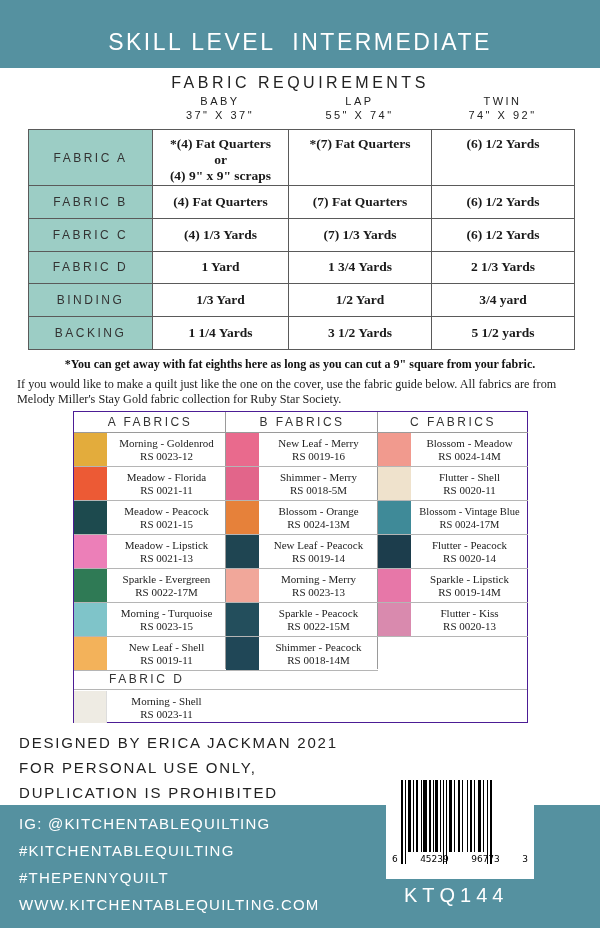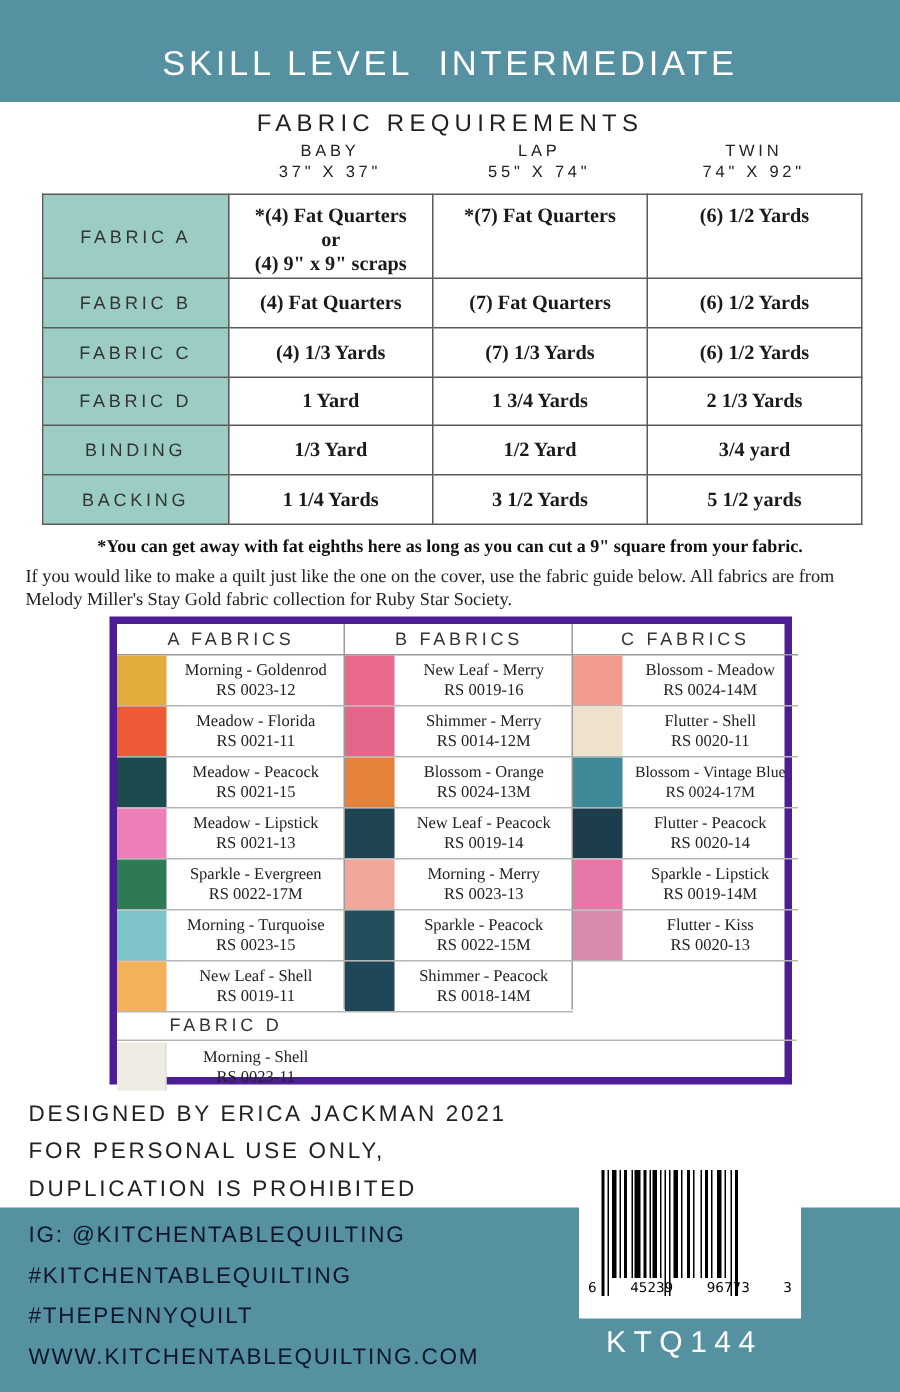--- a/index.html
+++ b/index.html
@@ -41,21 +41,21 @@
     position: absolute; top: 357px; left: 0; width: 600px; text-align: center;
     font-family: "Liberation Serif", serif; font-weight: bold; font-size: 12px; color: #111;
   }
   .intro {
     position: absolute; top: 377px; left: 17px; width: 570px;
     font-family: "Liberation Serif", serif; font-size: 12.2px; line-height: 15px; color: #222;
   }
 
   .guide {
     position: absolute; left: 73px; top: 411px; width: 455px; height: 312px;
-    border: 5px solid #4c1d95;
+    border: 1px solid #4c1d95;
   }
   .guide .col { position: absolute; top: 0; width: 152px; height: 257px; }
   .guide .col-head {
     height: 21px; line-height: 21px; text-align: center; border-bottom: 1px solid #9a9a9a;
     font-family: "Liberation Sans", sans-serif; font-size: 12px; letter-spacing: 2.5px; color: #333;
   }
   .guide .item { height: 34px; border-bottom: 1px solid #b5b5b5; display: flex; }
   .guide .swatch { width: 33px; height: 33px; flex: none; }
   .guide .ftext { flex: 1; text-align: center; font-family: "Liberation Serif", serif;
     font-size: 11px; line-height: 13px; padding-top: 4px; color: #222; }
@@ -70,21 +70,21 @@
   .credits {
     position: absolute; left: 19px; top: 730px;
     font-family: "Liberation Sans", sans-serif; font-size: 15px; letter-spacing: 1.8px; color: #222;
   }
   .credits div { height: 25px; line-height: 25px; }
 
   .footer-band {
     position: absolute; left: 0; top: 805px; width: 600px; height: 123px; background: #5591a0;
   }
   .footer-band .links { position: absolute; left: 19px; top: 5px;
-    font-family: "Liberation Sans", sans-serif; font-size: 15px; letter-spacing: 1.2px; color: #0f172a; }
+    font-family: "Liberation Sans", sans-serif; font-size: 15px; letter-spacing: 1.2px; color: #ffffff; }
   .footer-band .links div { height: 27px; line-height: 27px; }
 
   .barcode {
     position: absolute; left: 386px; top: 776px; width: 148px; height: 103px; background: #ffffff;
     padding: 4px 6px 0 6px;
   }
   .bars { display: flex; height: 80px; align-items: flex-start; }
   .bars span { display: block; background: #000; height: 72px; }
   .bars span.long { height: 84px; }
   .barnums { display: flex; justify-content: space-between; font-family: "DejaVu Sans", sans-serif;
@@ -233,21 +233,21 @@
         <div class="swatch" style="background:#e96a8d"></div>
         <div class="ftext">
           <div>New Leaf - Merry</div>
           <div>RS 0019-16</div>
         </div>
       </div>
     <div class="item">
         <div class="swatch" style="background:#e2658a"></div>
         <div class="ftext">
           <div>Shimmer  - Merry</div>
-          <div>RS 0014-12M</div>
+          <div>RS 0018-5M</div>
         </div>
       </div>
     <div class="item">
         <div class="swatch" style="background:#e6813a"></div>
         <div class="ftext">
           <div>Blossom  - Orange</div>
           <div>RS 0024-13M</div>
         </div>
       </div>
     <div class="item">

